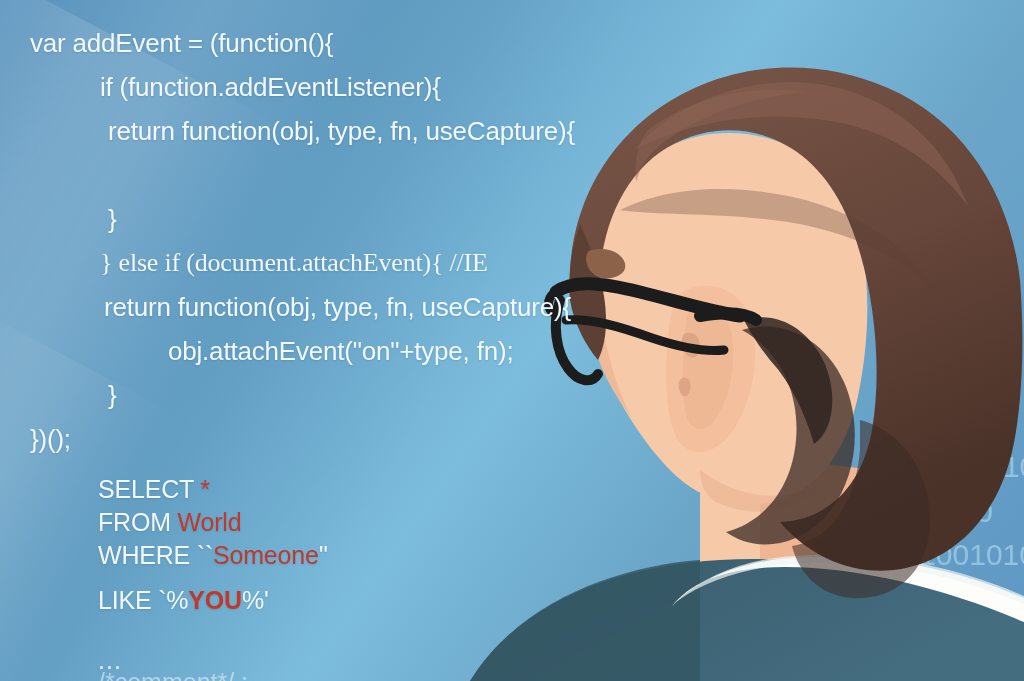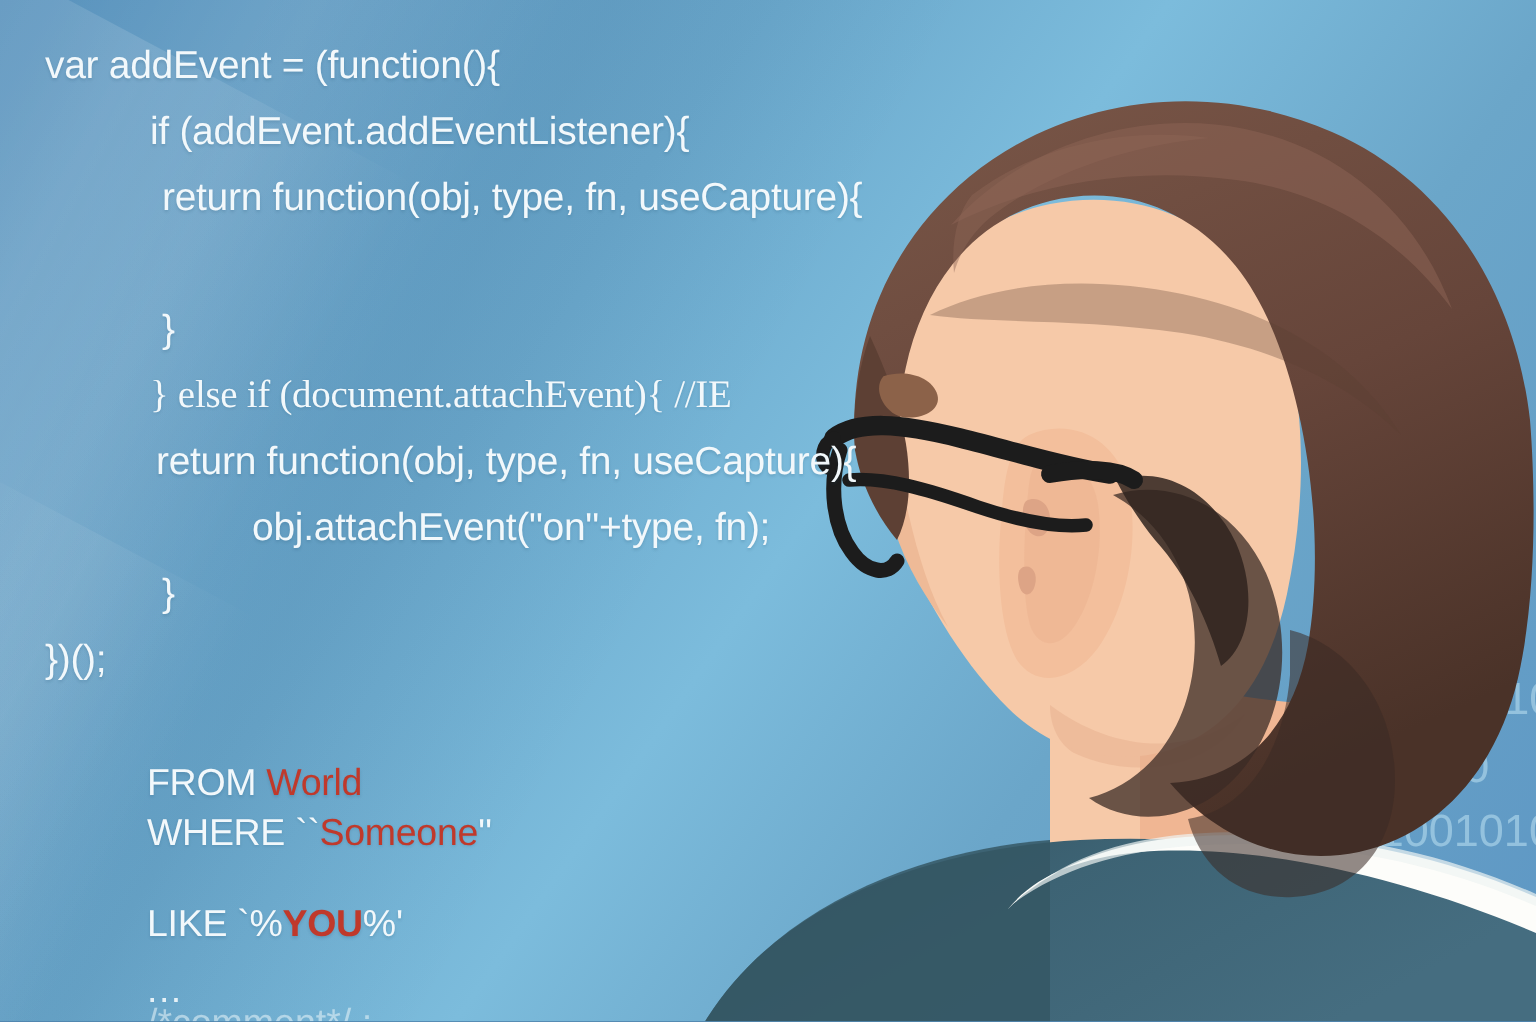--- a/index.html
+++ b/index.html
@@ -230,31 +230,32 @@
       <path d="M566 320 C590 318 618 326 652 338 C682 348 706 352 724 350" stroke-width="9" stroke-linecap="round"></path>
 
       <path d="M700 316 C722 312 744 312 756 320" stroke-width="12" stroke-linecap="round"></path>
 
       <path d="M556 292 C548 296 546 306 552 312" stroke-width="9" stroke-linecap="round"></path>
     </g>
   </svg>
 
   <div id="code-layer">
       <div class="code-line" style="left: 30px; top: 30px;">var addEvent = (function(){</div>
-      <div class="code-line" style="left: 100px; top: 74px;">if (addEvent.addEventListener){</div>
+      <div class="code-line" style="left: 100px; top: 74px;">if (function.addEventListener){</div>
       <div class="code-line" style="left: 108px; top: 118px;">return function(obj, type, fn, useCapture){</div>
       <div class="code-line" style="left: 108px; top: 206px;">}</div>
       <div class="code-line" style="left: 100px; top: 250px; font-family: Liberation Serif, serif;">} else if (document.attachEvent){ //IE</div>
       <div class="code-line" style="left: 104px; top: 294px;">return function(obj, type, fn, useCapture){</div>
       <div class="code-line" style="left: 168px; top: 338px;">obj.attachEvent("on"+type, fn);</div>
       <div class="code-line" style="left: 108px; top: 382px;">}</div>
       <div class="code-line" style="left: 30px; top: 426px;">})();</div>
     </div>
 
   <div id="sql-layer" style="position:absolute;left:0;top:0;width:1024px;height:681px;z-index:4;">
     <div class="sql-dots">...</div>
     <div class="sql-faint">/*comment*/ ;</div>
+  <div class="sql-line" style="top: 477px;"><span>SELECT </span><span class="hl">*</span></div>
       <div class="sql-line" style="top: 510px;"><span>FROM </span><span class="hl">World</span></div>
       <div class="sql-line" style="top: 543px;"><span>WHERE ``</span><span class="hl">Someone</span><span>''</span></div>
-      <div class="sql-line" style="top: 604px;"><span>LIKE `%</span><span class="hlb">YOU</span><span>%'</span></div>
+      <div class="sql-line" style="top: 588px;"><span>LIKE `%</span><span class="hlb">YOU</span><span>%'</span></div>
     </div>
 
 </div>
 
 </body></html>

